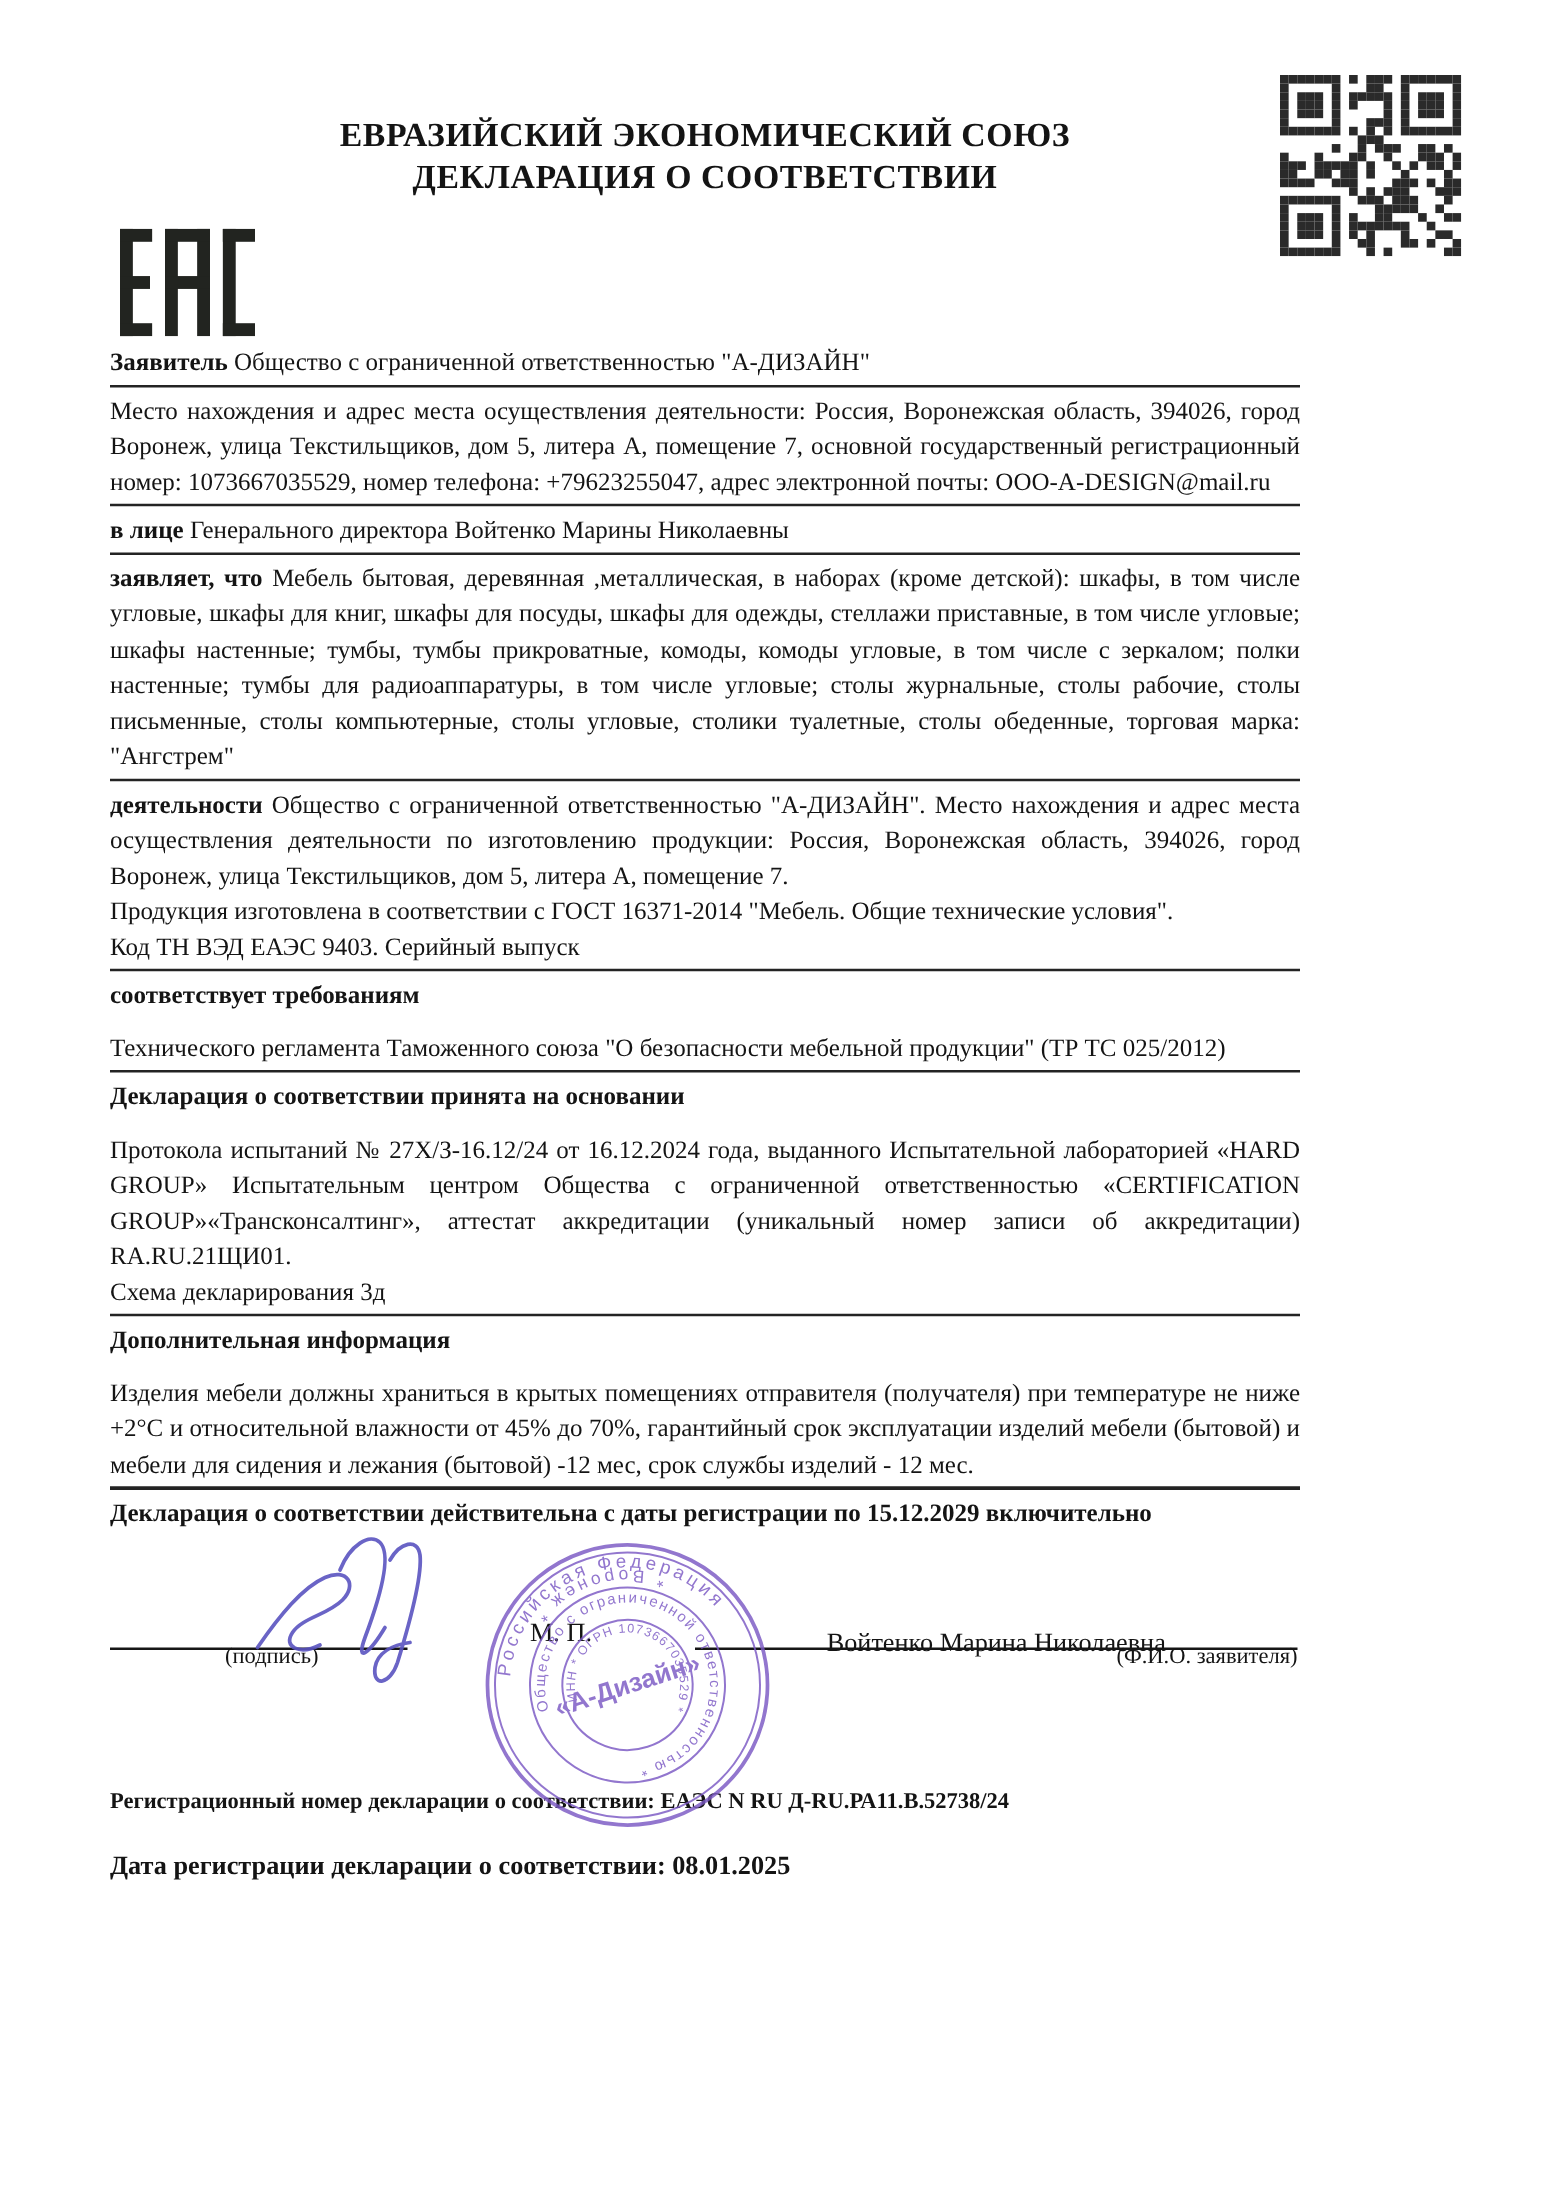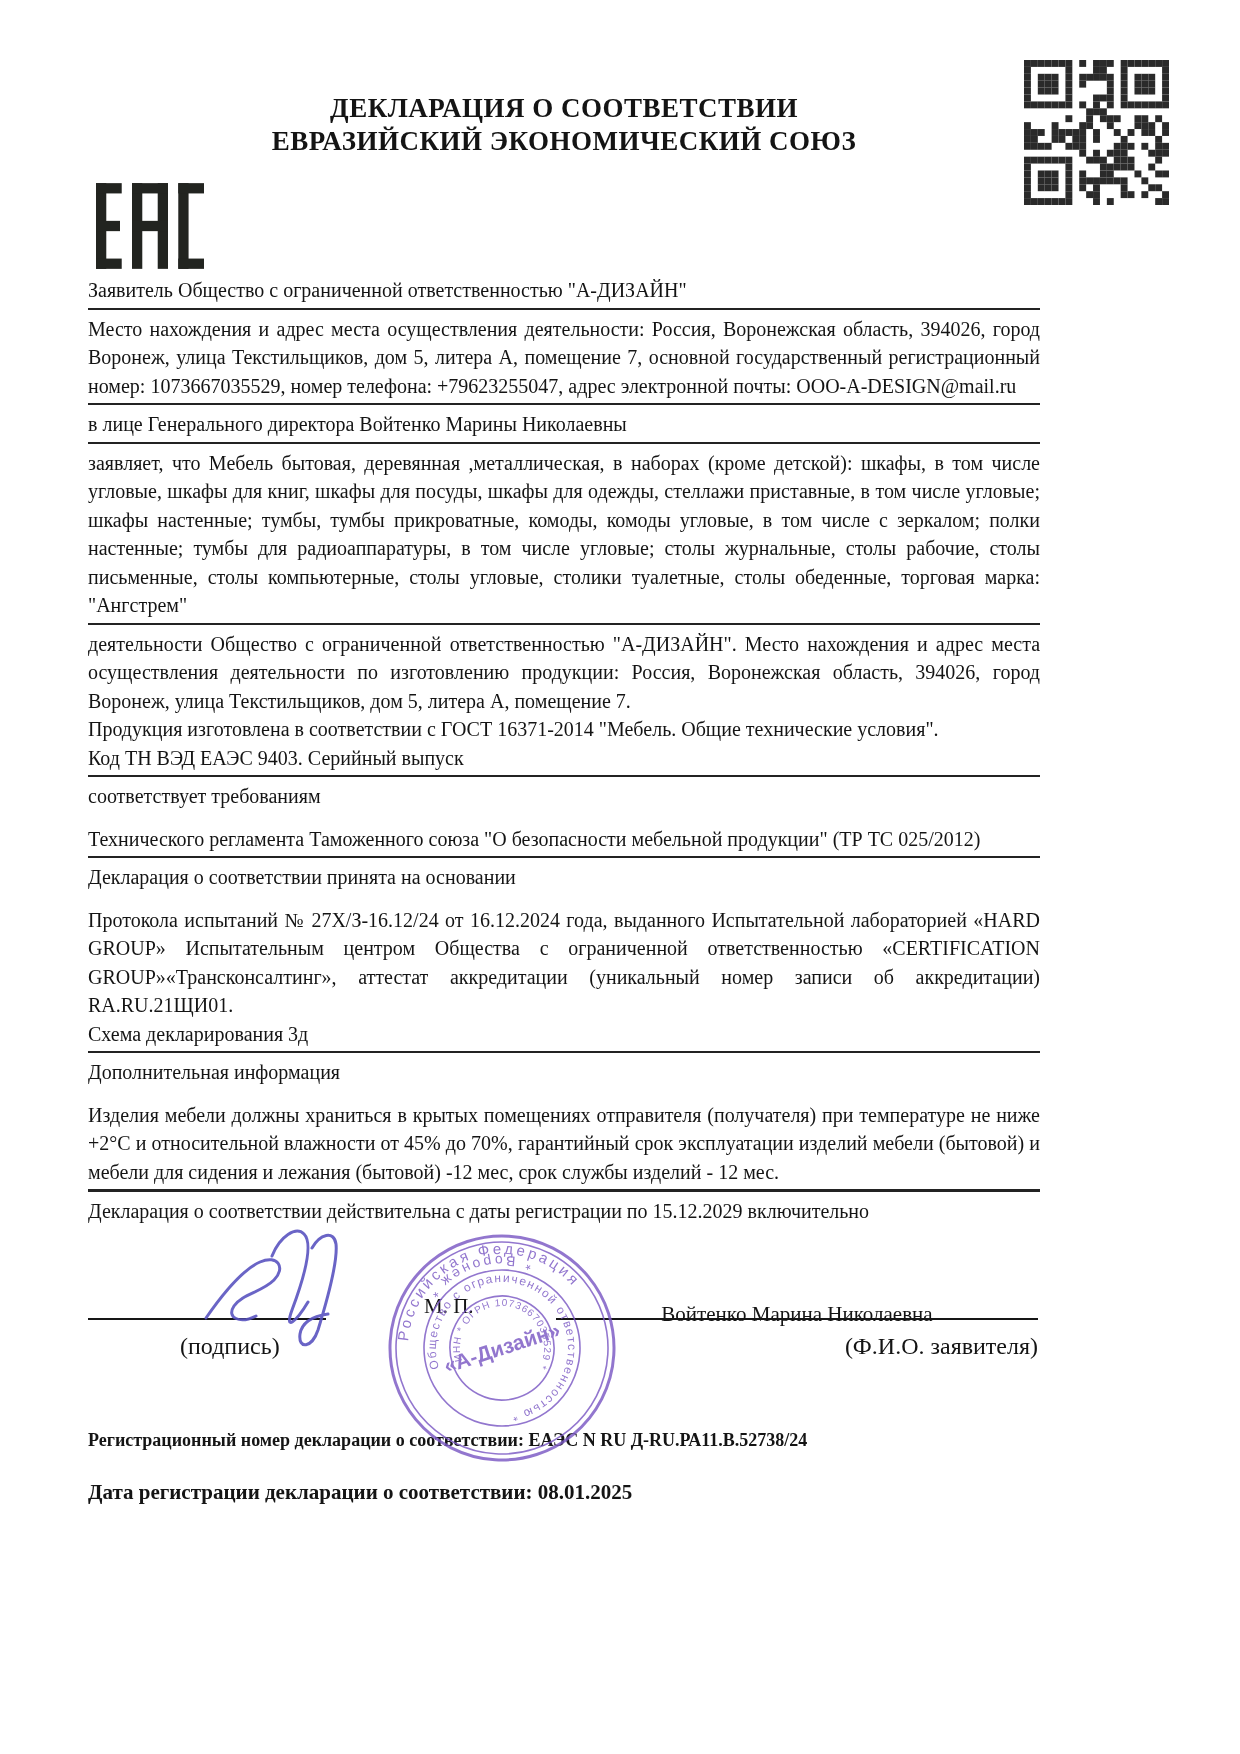--- a/index.html
+++ b/index.html
@@ -5,46 +5,46 @@
   html,body{margin:0;padding:0;background:#e8e8e8;}
   .page{position:relative;width:1240px;height:1754px;margin:0 auto;background:#ffffff;
         font-family:"Liberation Serif", serif;color:#141414;overflow:hidden;}
   .title{position:absolute;top:92px;left:88px;width:952px;text-align:center;
          font-weight:bold;font-size:27px;line-height:33px;letter-spacing:.5px;}
   .eac{position:absolute;left:96px;top:182px;}
   .qr{position:absolute;left:1024px;top:60px;}
   .body{position:absolute;left:88px;top:276px;width:952px;font-size:20px;line-height:28.5px;}
   p{margin:0;padding:0;}
   .jst{text-align:justify;}
-  b{font-weight:normal;}
+  b{font-weight:bold;}
   .rule{border-top:2px solid #232323;margin:3px 0 5px 0;height:0;}
   .rule.thick{border-top-width:3px;}
   .gap-m{margin-top:14px;}
   .sig-area{position:relative;height:168px;margin-top:14px;}
   .sigline{position:absolute;border-top:2px solid #161616;height:0;}
   .sigline.left{left:0;top:78px;width:238px;}
   .sigline.right{left:468px;top:78px;width:482px;}
-  .caption{position:absolute;top:92px;font-size:24px;}
+  .caption{position:absolute;top:70px;font-size:18px;}
   .caption.sig{left:92px;}
   .caption.fio{left:468px;width:482px;text-align:right;}
   .fio-name{position:absolute;left:468px;top:60px;width:482px;text-align:center;font-size:21px;}
   .mp{position:absolute;left:336px;top:52px;font-size:21px;}
   .sig-svg{position:absolute;left:96px;top:-22px;z-index:4;pointer-events:none;}
   .stamp{position:absolute;left:294px;top:-12px;z-index:5;opacity:.82;pointer-events:none;}
   .regline{font-weight:bold;font-size:18px;margin-top:18px;}
   .dateline{font-weight:bold;font-size:21px;margin-top:24px;}
 </style>
 </head>
 <body>
 
 <div class="page">
 
   <div class="title">
+    <div>ЕВРАЗИЙСКИЙ ЭКОНОМИЧЕСКИЙ СОЮЗ</div>
     <div>ДЕКЛАРАЦИЯ О СООТВЕТСТВИИ</div>
-    <div>ЕВРАЗИЙСКИЙ ЭКОНОМИЧЕСКИЙ СОЮЗ</div>
   </div>
 
   <svg class="eac" width="108" height="88" viewBox="0 0 126 100" role="img">
     <g fill="#222420">
       <rect x="0" y="0" width="12" height="100"></rect>
       <rect x="0" y="0" width="30" height="12"></rect>
       <rect x="0" y="44" width="28" height="12"></rect>
       <rect x="0" y="88" width="30" height="12"></rect>
       <rect x="42" y="0" width="12" height="100"></rect>
       <rect x="72" y="0" width="12" height="100"></rect>

